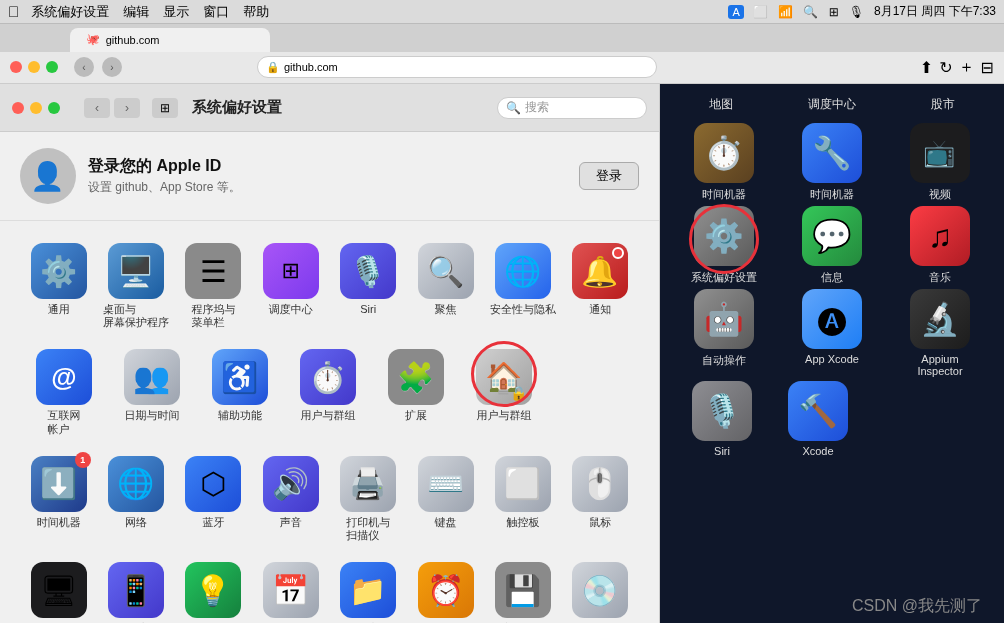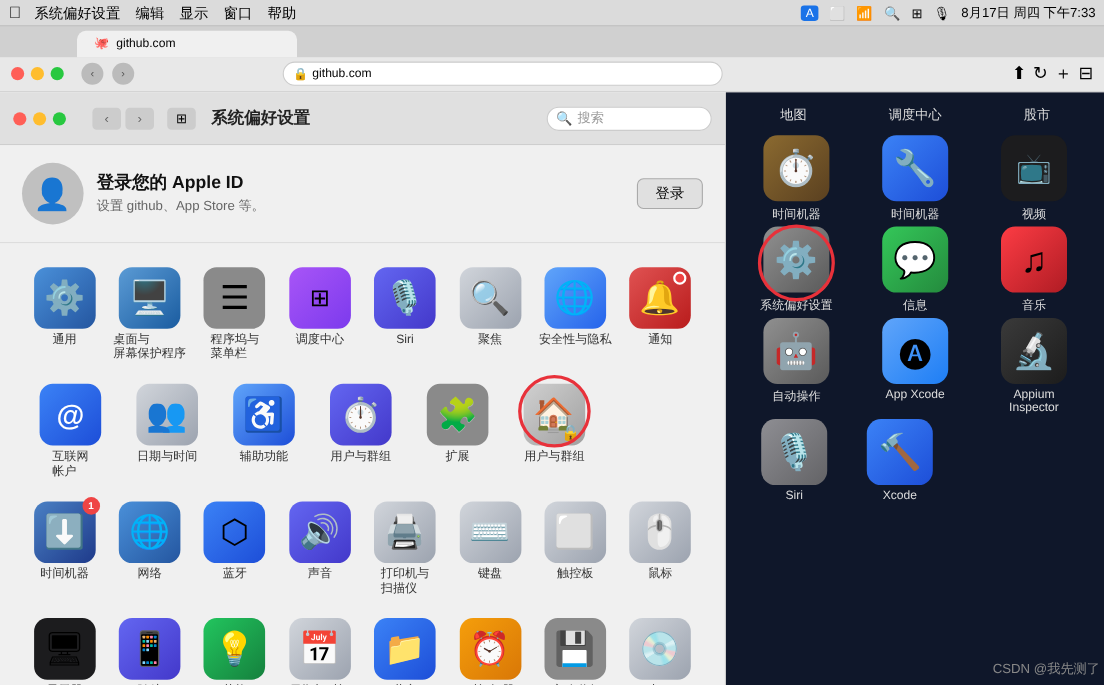--- a/index.html
+++ b/index.html
@@ -297,22 +297,22 @@
     .rp-app-label {
       font-size: 11px;
       color: #ddd;
       text-align: center;
     }
 
     
     .watermark {
       position: absolute;
       bottom: 6px;
-      right: 4px;
-      font-size: 12px;
+      right: 22px;
+      font-size: 16px;
       color: #888;
     }
 
     
     .bg-blue-gradient { background: linear-gradient(135deg, #4a90d9, #2456a0); }
     .bg-gray { background: #8a8a8a; }
     .bg-purple { background: linear-gradient(135deg, #a855f7, #7c3aed); }
     .bg-blue { background: linear-gradient(135deg, #3b82f6, #1d4ed8); }
     .bg-yellow { background: linear-gradient(135deg, #f59e0b, #d97706); }
     .bg-green { background: linear-gradient(135deg, #22c55e, #15803d); }

